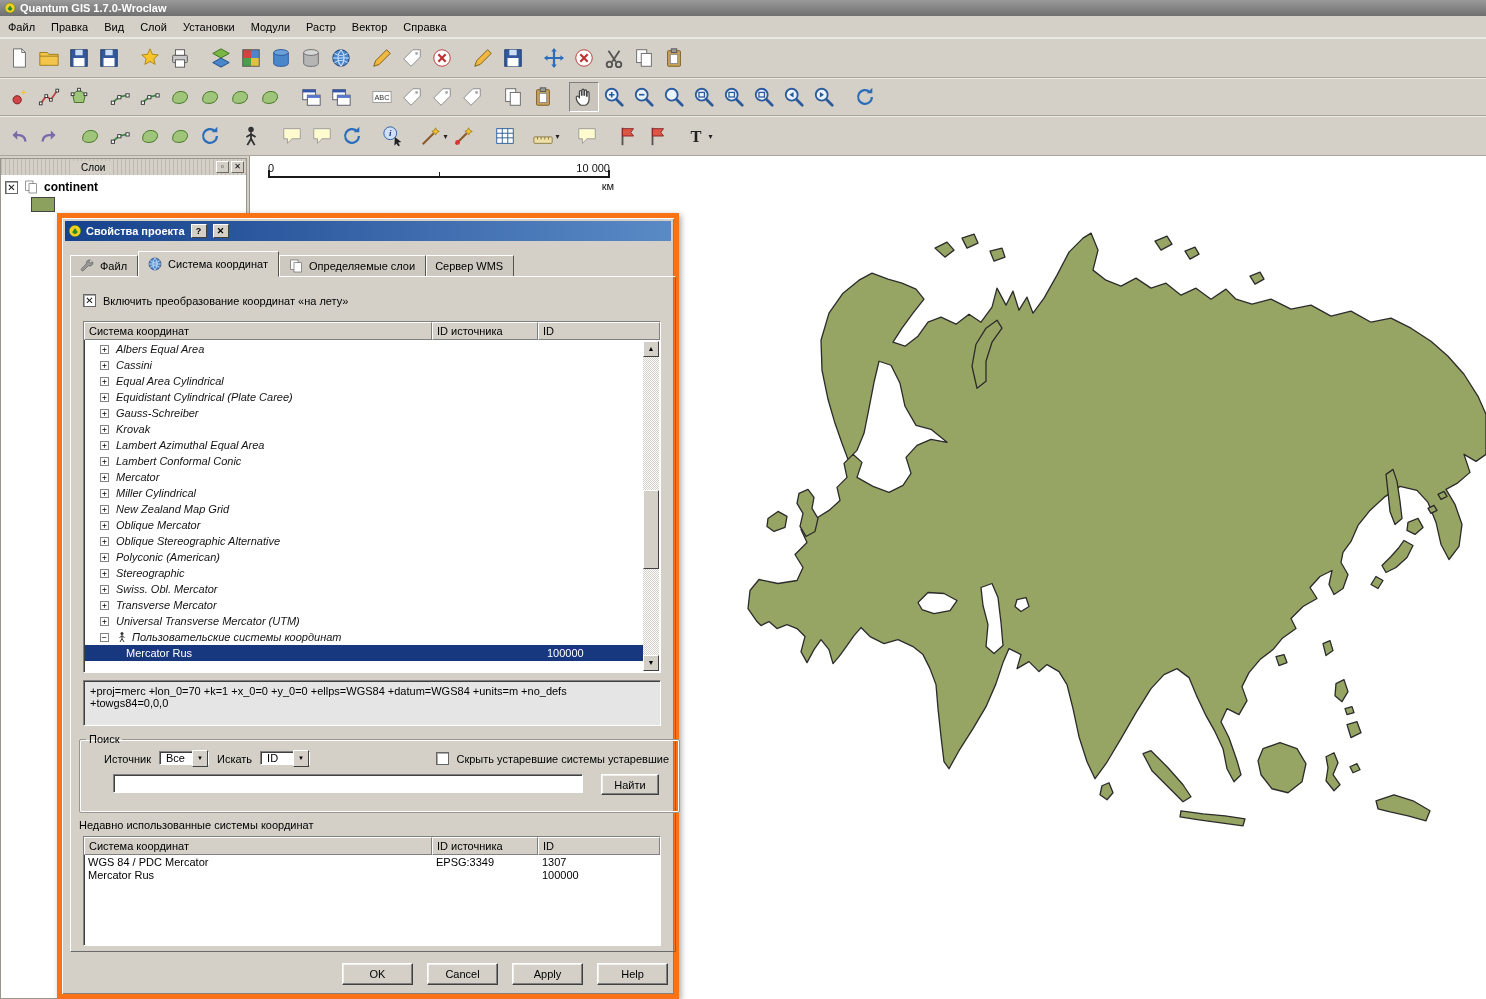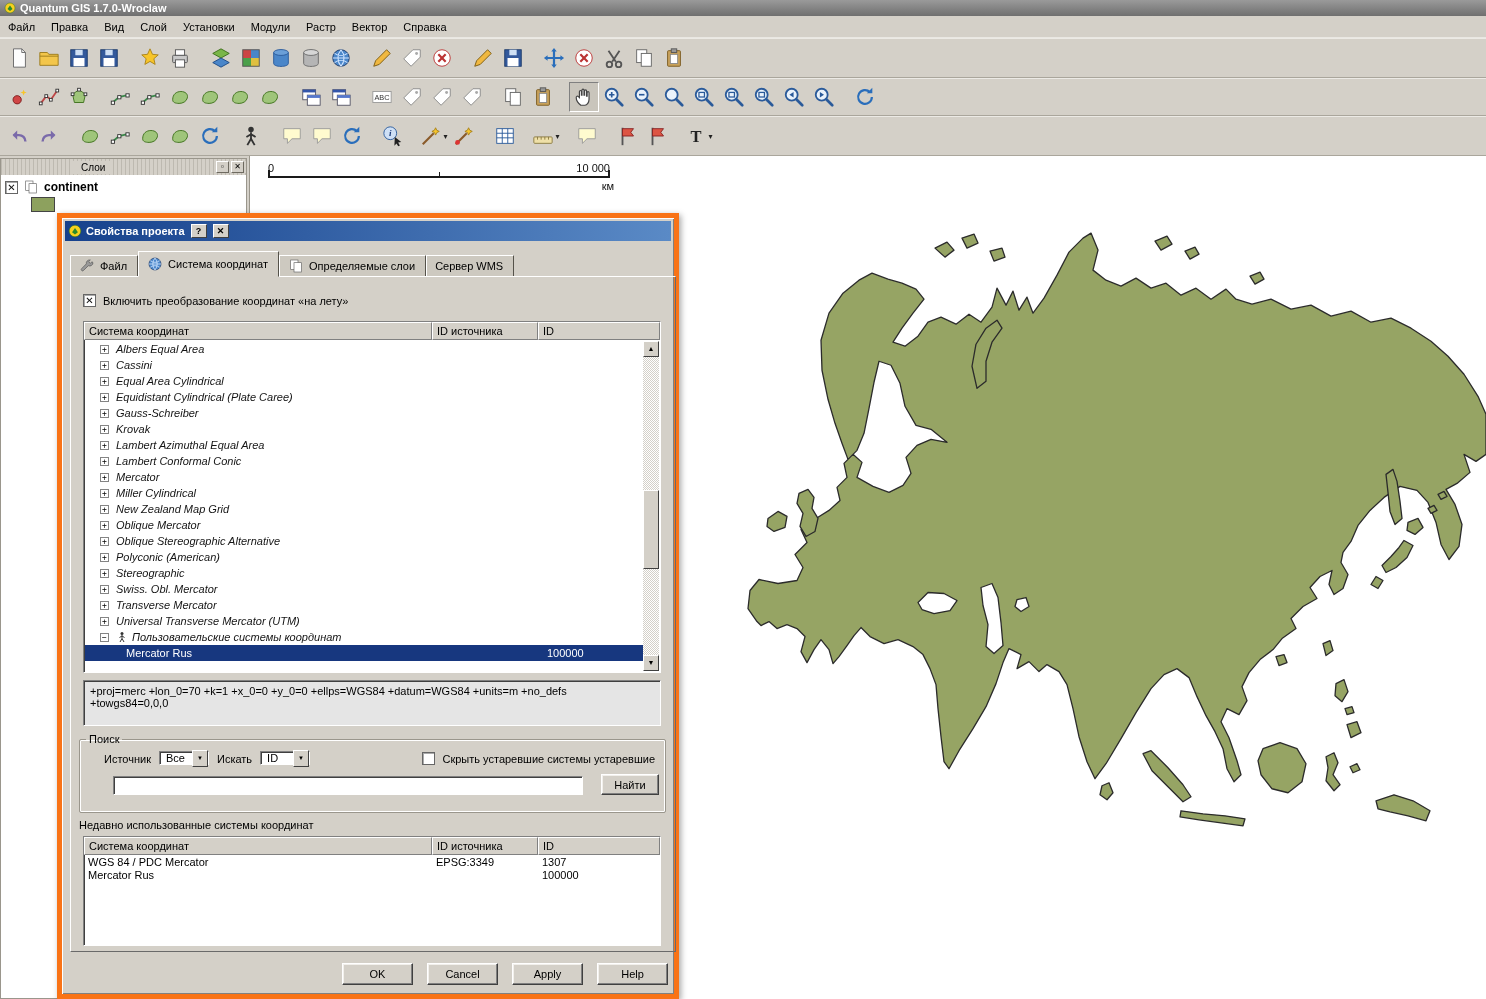--- a/index.html
+++ b/index.html
@@ -73,21 +73,21 @@
   .vscroll { position:absolute; top:19px; right:1px; bottom:1px; width:16px; background:repeating-conic-gradient(#fff 0 25%,#d4d0c8 0 50%) 0 0/2px 2px; }
   .sarrow { position:absolute; left:0; width:16px; height:16px; background:#d4d0c8; border:1px solid; border-color:#fff #404040 #404040 #fff; font-size:7px; text-align:center; line-height:14px; }
   .sarrow.up { top:0; } .sarrow.dn { bottom:0; }
   .sthumb { position:absolute; left:0; width:16px; top:45%; height:24%; background:#d4d0c8; border:1px solid; border-color:#fff #404040 #404040 #fff; }
 
   .projbox { position:absolute; left:21px; top:462px; width:578px; height:46px; background:#e5e5e5; border:1px solid; border-color:#808080 #fff #fff #808080; box-shadow:inset 1px 1px 0 #404040; padding:4px 6px; white-space:pre-line; font-size:11px; }
 
   .searchbox { position:absolute; left:17px; top:515px; width:586px; height:80px; border:1px solid #9a968c; border-radius:2px; box-shadow:inset 0 0 0 1px #fff; }
   .searchbox legend { margin-left:6px; padding:0 3px; font-size:11px; }
   .srow1 { display:flex; align-items:flex-end; gap:8px; margin:6px 10px 0 24px; }
-  .srow2 { display:flex; align-items:flex-end; margin:9px 6px 0 33px; }
+  .srow2 { display:flex; align-items:flex-start; margin:9px 20px 0 33px; }
   .combo { display:inline-flex; align-items:center; background:#fff; border:1px solid; border-color:#808080 #fff #fff #808080; box-shadow:inset 1px 1px 0 #404040; height:14px; }
   .combo .val { padding:0 6px; min-width:32px; }
   .combo .cbtn { width:16px; height:17px; background:#d4d0c8; border:1px solid; border-color:#fff #404040 #404040 #fff; font-size:6px; text-align:center; line-height:15px; }
   .hidedep { display:flex; align-items:center; gap:7px; margin-left:auto; }
   .sinput { height:19px; width:470px; border:1px solid; border-color:#808080 #fff #fff #808080; box-shadow:inset 1px 1px 0 #404040; font:11px "Liberation Sans",sans-serif; padding:0 4px; }
   .btn { font:11px "Liberation Sans",sans-serif; background:#d4d0c8; border:1px solid; border-color:#fff #404040 #404040 #fff; box-shadow:inset -1px -1px 0 #808080, inset 1px 1px 0 #f2f0ec; width:71px; height:22px; text-align:center; }
   .btn.find { width:58px; height:21px; margin-left:18px; }
 
   .recent-label { position:absolute; left:17px; top:601px; }
   .recent-table { position:absolute; left:21px; top:618px; width:578px; height:110px; background:#fff; border:1px solid; border-color:#808080 #fff #fff #808080; box-shadow:inset 1px 1px 0 #404040; }

